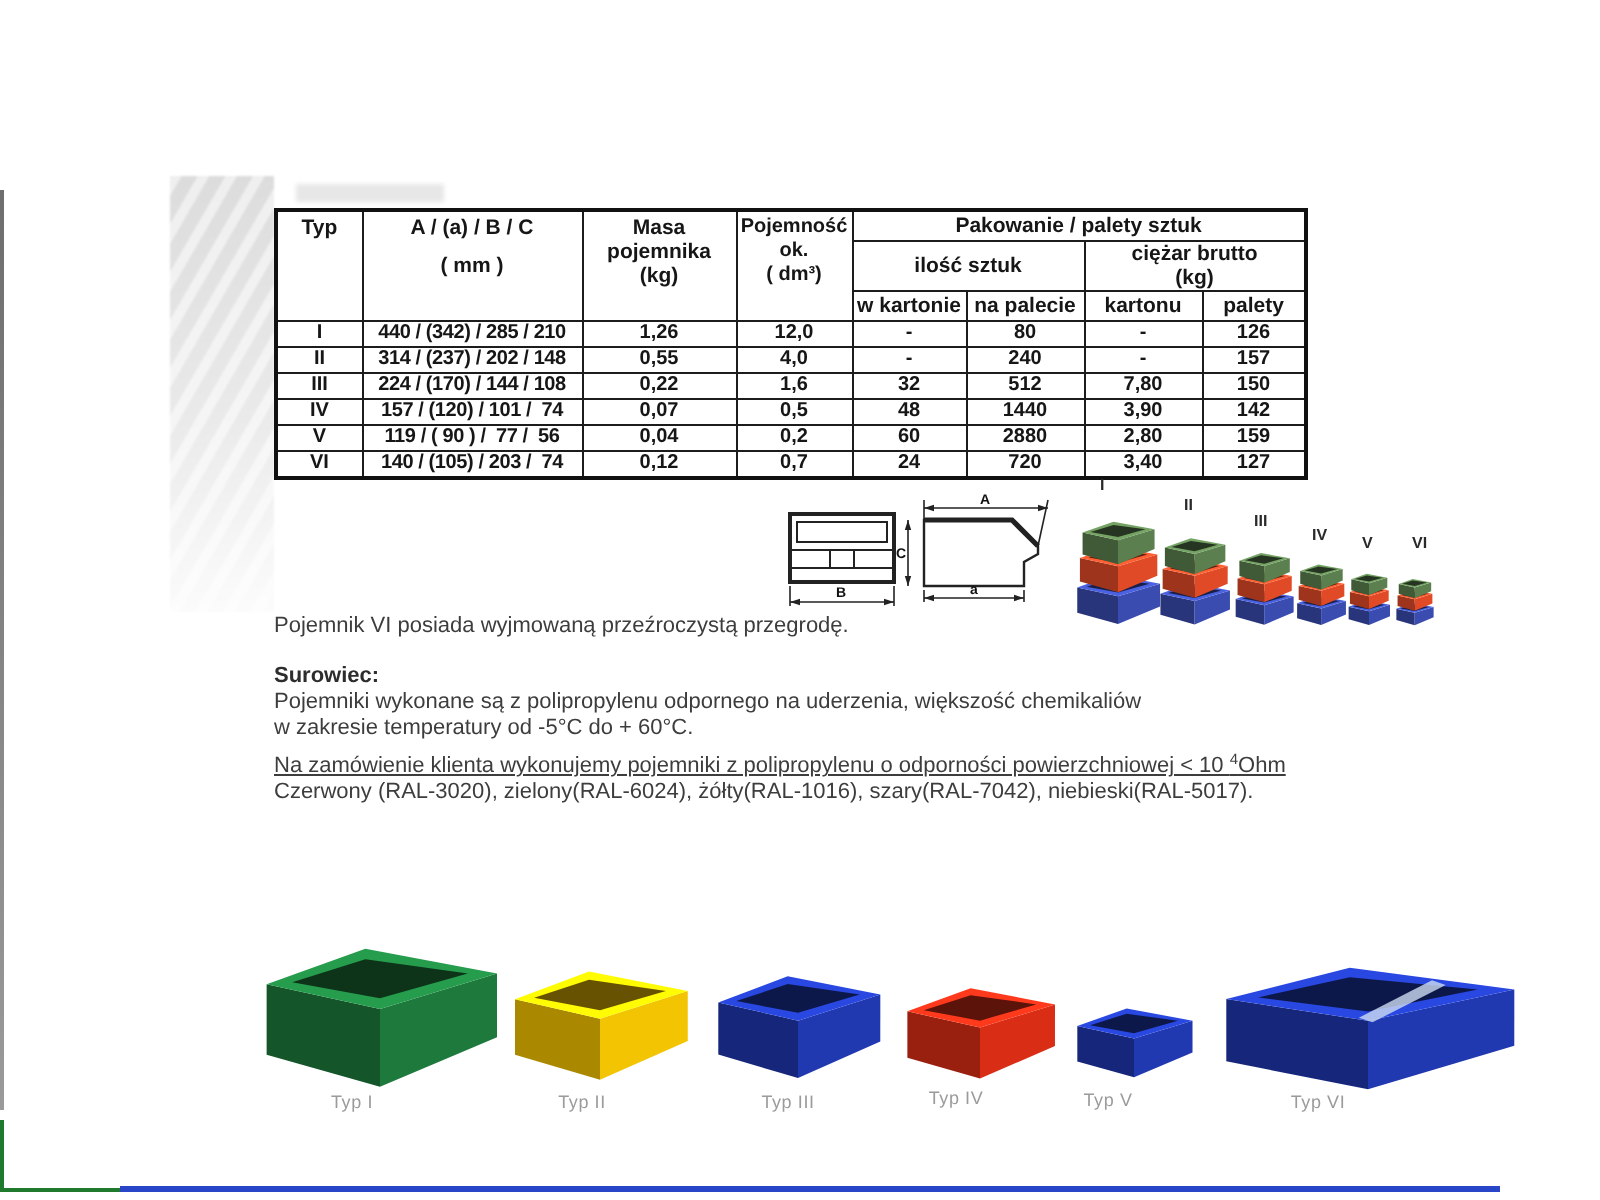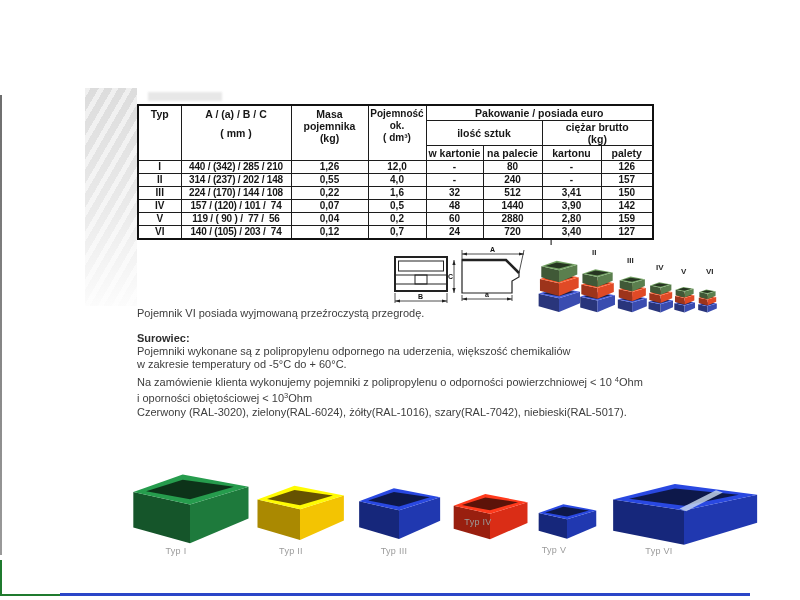--- a/index.html
+++ b/index.html
@@ -31,21 +31,21 @@
   .h1{height:15px;} .h2{height:24px;} .h3{height:15px;}
   .hdr-sub{vertical-align:middle !important;padding-top:0 !important;}
   .hdr-poj{font-size:10px !important;}
   .dims-gap{height:7px;}
   .cell-dims{letter-spacing:-0.2px;}
 
   
   #text-block{left:137px;top:307px;width:600px;color:#3d3d3d;font-size:11px;line-height:13.1px;}
   #text-block .bold{font-weight:bold;color:#2d2d2d;}
   #text-block .gap{height:12px;}
-  #text-block .mt2{margin-top:2px;}
+  #text-block .mt2{margin-top:2px;text-decoration:underline;}
   sup{font-size:7.5px;vertical-align:4px;}
 
   
   #front-view{left:392px;top:254px;width:58px;height:54px;}
   #side-view{left:448px;top:244px;width:80px;height:60px;}
   #stacks-box{left:534px;top:236px;width:214px;height:78px;}
   #stacks-box .stack-label{position:absolute;font-size:8px;font-weight:bold;color:#2a2a2a;}
   .dim-text{font-family:"Liberation Sans",sans-serif;font-size:7px;font-weight:bold;fill:#111;}
 
   
@@ -86,21 +86,21 @@
     <th rowspan="3">
       <div>Masa</div>
       <div>pojemnika</div>
       <div>(kg)</div>
     </th>
     <th rowspan="3" class="hdr-poj">
       <div>Pojemność</div>
       <div>ok.</div>
       <div>( dm³)</div>
     </th>
-    <th colspan="4" class="hdr-sub">Pakowanie / posiada euro</th>
+    <th colspan="4" class="hdr-sub">Pakowanie / palety sztuk</th>
   </tr>
   <tr class="h2">
     <th colspan="2" class="hdr-sub">ilość sztuk</th>
     <th colspan="2" class="hdr-sub">
       <div>ciężar brutto</div>
       <div>(kg)</div>
     </th>
   </tr>
   <tr class="h3">
     <th class="hdr-sub">w kartonie</th>
@@ -128,21 +128,21 @@
     <td>-</td>
     <td>157</td>
   </tr>
   <tr>
     <td>III</td>
     <td class="cell-dims">224 / (170) / 144 / 108</td>
     <td>0,22</td>
     <td>1,6</td>
     <td>32</td>
     <td>512</td>
-    <td>3,41</td>
+    <td>7,80</td>
     <td>150</td>
   </tr>
   <tr>
     <td>IV</td>
     <td class="cell-dims">157 / (120) / 101 /  74</td>
     <td>0,07</td>
     <td>0,5</td>
     <td>48</td>
     <td>1440</td>
     <td>3,90</td>
@@ -329,21 +329,20 @@
   <span class="stack-label" style="left:172px;top:31px">VI</span>
 </div>
 
 <div class="abs" id="text-block">
   <div>Pojemnik VI posiada wyjmowaną przeźroczystą przegrodę.</div>
   <div class="gap"></div>
   <div class="bold">Surowiec:</div>
   <div>Pojemniki wykonane są z polipropylenu odpornego na uderzenia, większość chemikaliów</div>
   <div>w zakresie temperatury od -5°C do + 60°C.</div>
   <div class="mt2"><span>Na zamówienie klienta wykonujemy pojemniki z polipropylenu o odporności powierzchniowej &lt; 10 </span><sup>4</sup><span>Ohm</span></div>
-  <div><span>i oporności obiętościowej &lt; 10</span><sup>3</sup><span>Ohm</span></div>
   <div>Czerwony (RAL-3020), zielony(RAL-6024), żółty(RAL-1016), szary(RAL-7042), niebieski(RAL-5017).</div>
 </div>
 
 <div class="bin-slot" style="left:126px;top:462px;width:128px;height:84px">
     <svg viewBox="0 0 140 95" preserveAspectRatio="none">
       <polygon points="8,34 70,48 70,92 8,74" fill="#15552a"></polygon>
       <polygon points="70,48 134,28 134,64 70,92" fill="#1e7a3c"></polygon>
       <polygon points="8,34 62,14 134,28 70,48" fill="#269c4d"></polygon>
       <polygon points="22,33 62,20 118,28 70,42" fill="#0d3319"></polygon>
     </svg>
@@ -386,15 +385,15 @@
       <polygon points="70,48 134,28 134,64 70,92" fill="#2038b0"></polygon>
       <polygon points="8,34 62,14 134,28 70,48" fill="#2948e1"></polygon>
       <polygon points="22,33 62,20 118,28 70,42" fill="#0d184a"></polygon>
       <polygon points="66,46 98,22 104,25 72,49" fill="rgba(205,220,240,0.8)"></polygon>
     </svg>
   </div>
 
 <span class="product-label" style="left:146px;top:546px">Typ I</span>
 <span class="product-label" style="left:261px;top:546px">Typ II</span>
 <span class="product-label" style="left:364px;top:546px">Typ III</span>
-<span class="product-label" style="left:448px;top:517px">Typ IV</span>
+<span class="product-label" style="left:448px;top:544px">Typ IV</span>
 <span class="product-label" style="left:524px;top:545px">Typ V</span>
 <span class="product-label" style="left:629px;top:546px">Typ VI</span>
 
 </body></html>

